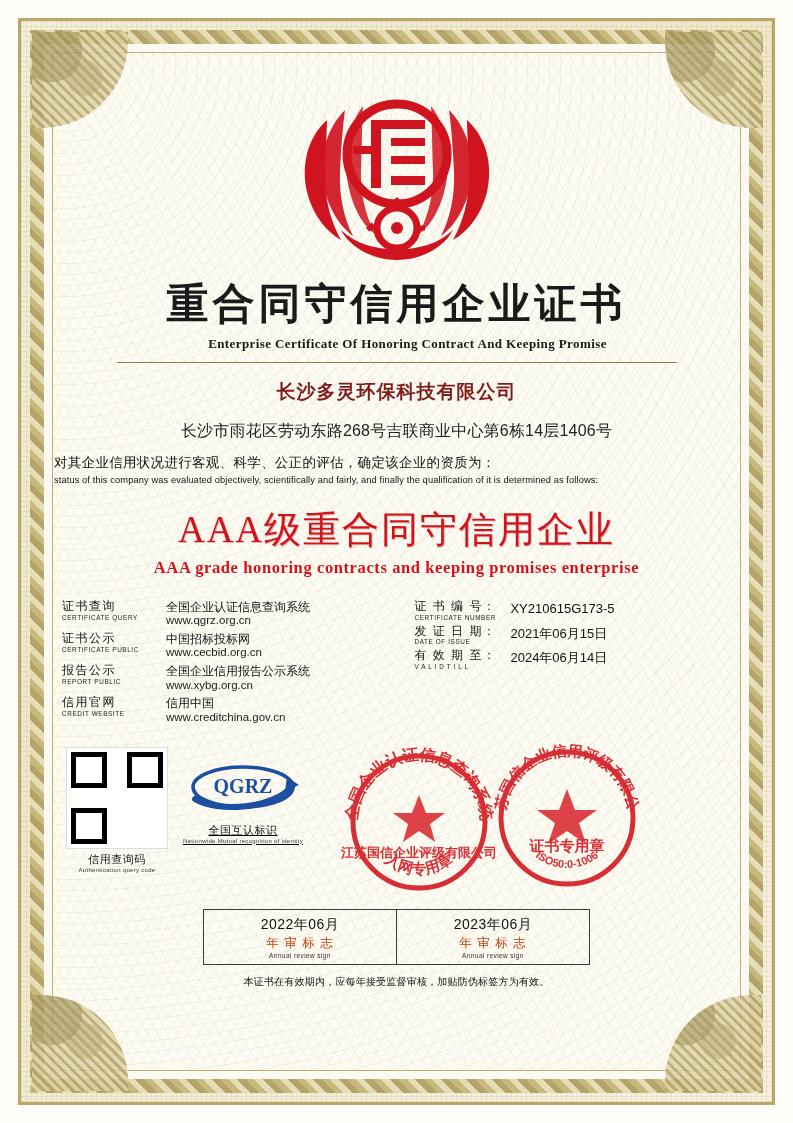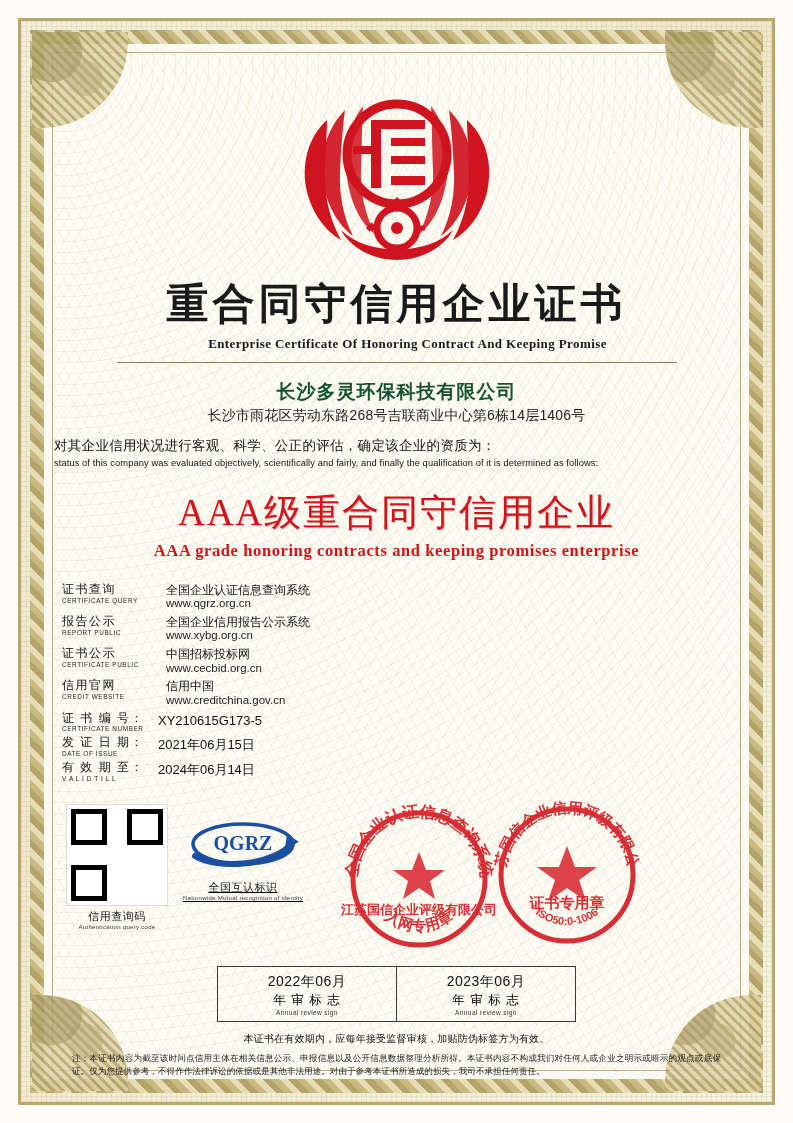--- a/index.html
+++ b/index.html
@@ -102,28 +102,28 @@
   .rule {
     width: 560px;
     height: 1px;
     background: #8b7c46;
     margin: 10px auto 0;
   }
   .company {
     font-family: "Liberation Sans", sans-serif;
     font-size: 19px;
     font-weight: bold;
-    color: #14532d;
+    color: #7f1d1d;
     letter-spacing: 1px;
     margin-top: 16px;
   }
   .address {
-    font-size: 14px;
+    font-size: 16px;
     color: #222;
-    margin-top: 2px;
+    margin-top: 16px;
     letter-spacing: .2px;
   }
   .para {
     margin-top: 12px;
     line-height: 1.35;
   }
   .para .cn {
     font-size: 13.5px;
     color: #111;
     letter-spacing: .3px;
@@ -154,21 +154,20 @@
     letter-spacing: .6px;
     margin-top: 3px;
   }
 
   
   .info {
     display: flex;
     justify-content: space-between;
     margin: 22px 12px 0 8px;
     text-align: left;
-    flex-direction: column;
   }
   .info-col { width: 47%; }
   .info-row {
     display: flex;
     align-items: flex-start;
     margin-bottom: 4px;
   }
   .lbl {
     width: 104px;
     flex: none;
@@ -256,25 +255,25 @@
 
   
   .review {
     display: flex;
     justify-content: center;
     margin-top: 6px;
   }
   .review-box {
     width: 160px;
     border: 1px solid #3a3a3a;
-    padding: 6px 9px 5px;
+    padding: 6px 16px 5px;
   }
   .review-box + .review-box { border-left: none; }
   .rb-date { font-size: 14px; color: #111; letter-spacing: .5px; }
-  .rb-cn { font-size: 12.5px; color: #000000; letter-spacing: 1px; margin-top: 1px; }
+  .rb-cn { font-size: 12.5px; color: #c2410c; letter-spacing: 1px; margin-top: 1px; }
   .rb-en { font-size: 6.5px; color: #333; letter-spacing: .4px; }
 
   .notice {
     font-size: 10px;
     color: #111;
     margin-top: 10px;
     letter-spacing: .2px;
   }
   .disclaimer {
     margin: 6px 18px 0 18px;
@@ -366,37 +365,37 @@
             <span class="len">CERTIFICATE QUERY</span>
           </div>
           <div class="val">
             <span>全国企业认证信息查询系统</span>
             <span class="v2">www.qgrz.org.cn</span>
           </div>
         </div>
 
         <div class="info-row">
           <div class="lbl">
+            <span class="lcn">证书公示</span>
+            <span class="len">CERTIFICATE PUBLIC</span>
+          </div>
+          <div class="val">
+            <span>中国招标投标网</span>
+            <span class="v2">www.cecbid.org.cn</span>
+          </div>
+        </div>
+
+        <div class="info-row">
+          <div class="lbl">
             <span class="lcn">报告公示</span>
             <span class="len">REPORT PUBLIC</span>
           </div>
           <div class="val">
             <span>全国企业信用报告公示系统</span>
             <span class="v2">www.xybg.org.cn</span>
-          </div>
-        </div>
-
-        <div class="info-row">
-          <div class="lbl">
-            <span class="lcn">证书公示</span>
-            <span class="len">CERTIFICATE PUBLIC</span>
-          </div>
-          <div class="val">
-            <span>中国招标投标网</span>
-            <span class="v2">www.cecbid.org.cn</span>
           </div>
         </div>
 
         <div class="info-row">
           <div class="lbl">
             <span class="lcn">信用官网</span>
             <span class="len">CREDIT WEBSITE</span>
           </div>
           <div class="val">
             <span>信用中国</span>
@@ -500,16 +499,15 @@
         <div class="rb-en">Annual  review  sign</div>
       </div>
       <div class="review-box">
         <div class="rb-date">2023年06月</div>
         <div class="rb-cn">年 审 标 志</div>
         <div class="rb-en">Annual  review  sign</div>
       </div>
     </div>
 
     <div class="notice">本证书在有效期内，应每年接受监督审核，加贴防伪标签方为有效。</div>
-    <div class="disclaimer">注：本证书内容为截至该时间点信用主体在相关信息公示、申报信息以及公开信息数据整理分析所得。本证书内容不构成我们对任何人或企业之明示或暗示的观点或底保证。仅为您提供参考，不得作作法律诉讼的依据或是其他非法用途。对由于参考本证书所造成的损失，我司不承担任何责任。</div>
 
   </div>
 </div>
 
 </body></html>

